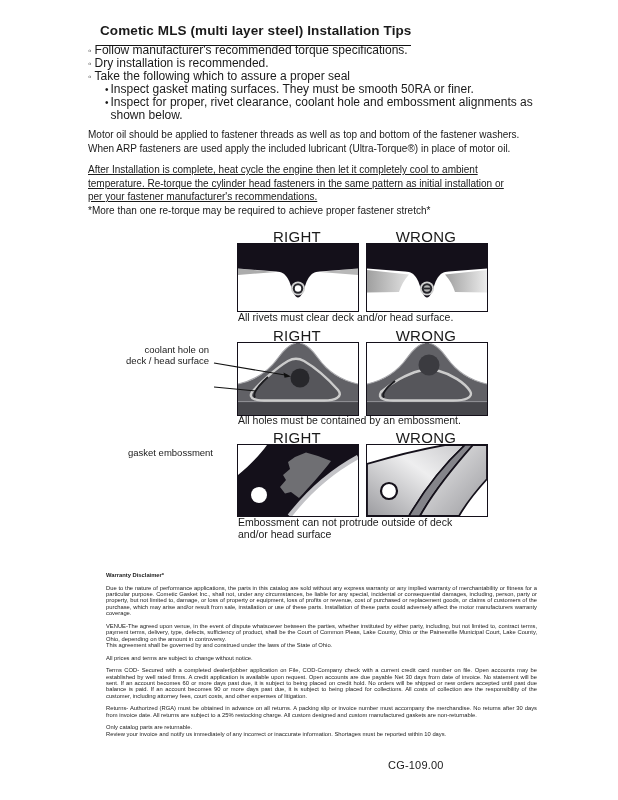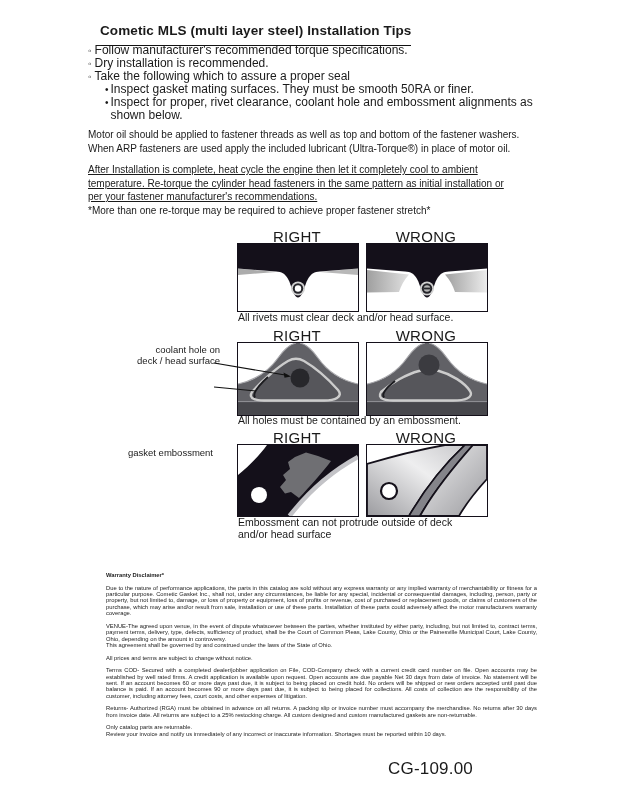--- a/index.html
+++ b/index.html
@@ -32,21 +32,21 @@
   .dbox2{height:72px;}
   .dbox3{height:71px;}
   .caption{font-size:10.5px;line-height:11.5px;}
   .side-label{font-size:9.5px;line-height:11px;text-align:right;width:105px;}
   .leader-overlay{left:130px;top:342px;pointer-events:none;z-index:6;}
   
   .fine{left:106px;top:572px;width:431px;font-size:5.8px;line-height:6.4px;text-align:justify;color:#222;}
   .fine p{margin:0 0 6.2px 0;}
   .fine p.tight{margin:0;}
   .fine .fp-head{font-weight:bold;margin:0 0 6.2px 0;}
-  .docnum{left:388px;top:759px;font-size:17px;letter-spacing:0.2px;}
+  .docnum{left:388px;top:759px;font-size:11px;letter-spacing:0.2px;}
 </style>
 </head>
 <body>
 
 <div class="page">
 
   <div class="abs title">Cometic MLS (multi layer steel) Installation Tips</div>
 
   <div class="abs tips">
     <div class="tip">
@@ -106,21 +106,21 @@
       <circle cx="60" cy="44.5" r="3.2" fill="#b5b5b5"></circle>
       <line x1="56.8" y1="44.5" x2="63.2" y2="44.5" stroke="#25252a" stroke-width="1.8"></line>
     </svg>
   </div>
 
   <div class="abs caption" style="left:238px;top:312px;">All rivets must clear deck and/or head surface.</div>
 
   <div class="abs rw-label" style="left:237px;top:327px;">RIGHT</div>
   <div class="abs rw-label" style="left:366px;top:327px;">WRONG</div>
 
-  <div class="abs side-label" style="left:115px;top:344px;">
+  <div class="abs side-label" style="left:104px;top:344px;">
     <div>coolant hole on</div>
     <div>deck / head surface</div>
   </div>
   <div class="abs side-label" style="left:108px;top:399px;margin-top:48px;">gasket embossment</div>
 
   <div class="abs dbox dbox2" style="left:237px;top:342px;">
     <svg width="120" height="72" viewBox="0 0 120 72">
       <rect x="0" y="0" width="120" height="72" fill="#ffffff"></rect>
       <path d="M0,41 C18,37 30,29 40,15 C46,6.5 51,1.5 58,0 L62,0 C69,1.5 74,6.5 80,15 C90,29 102,37 120,41 L120,72 L0,72 Z" fill="#616166"></path>
       <path d="M0,41 C18,37 30,29 40,15 C46,6.5 51,1.5 58,0" fill="none" stroke="#a8a8ac" stroke-width="1.2"></path>

